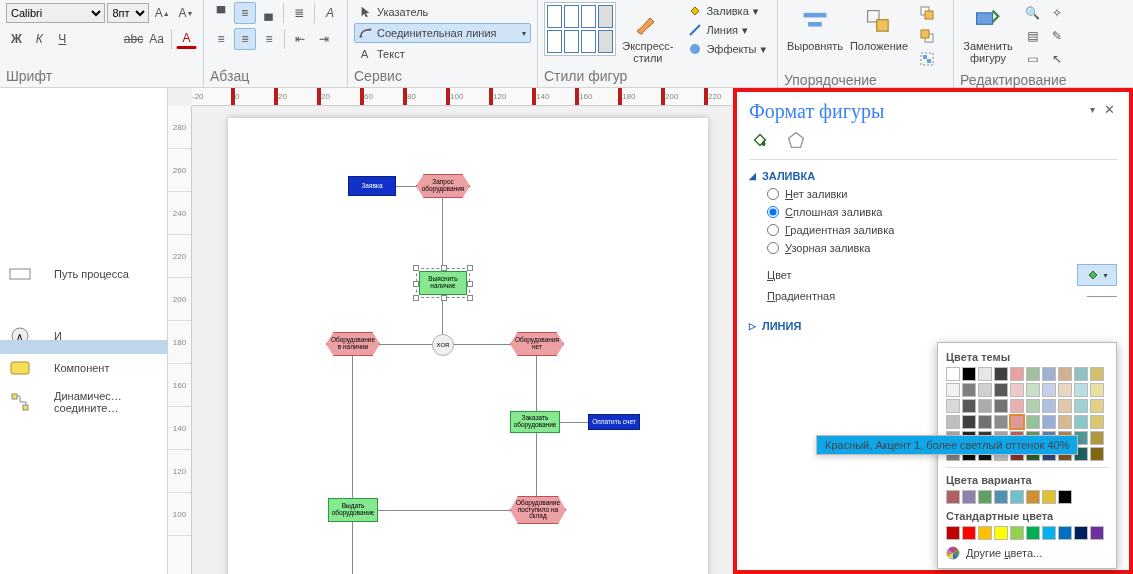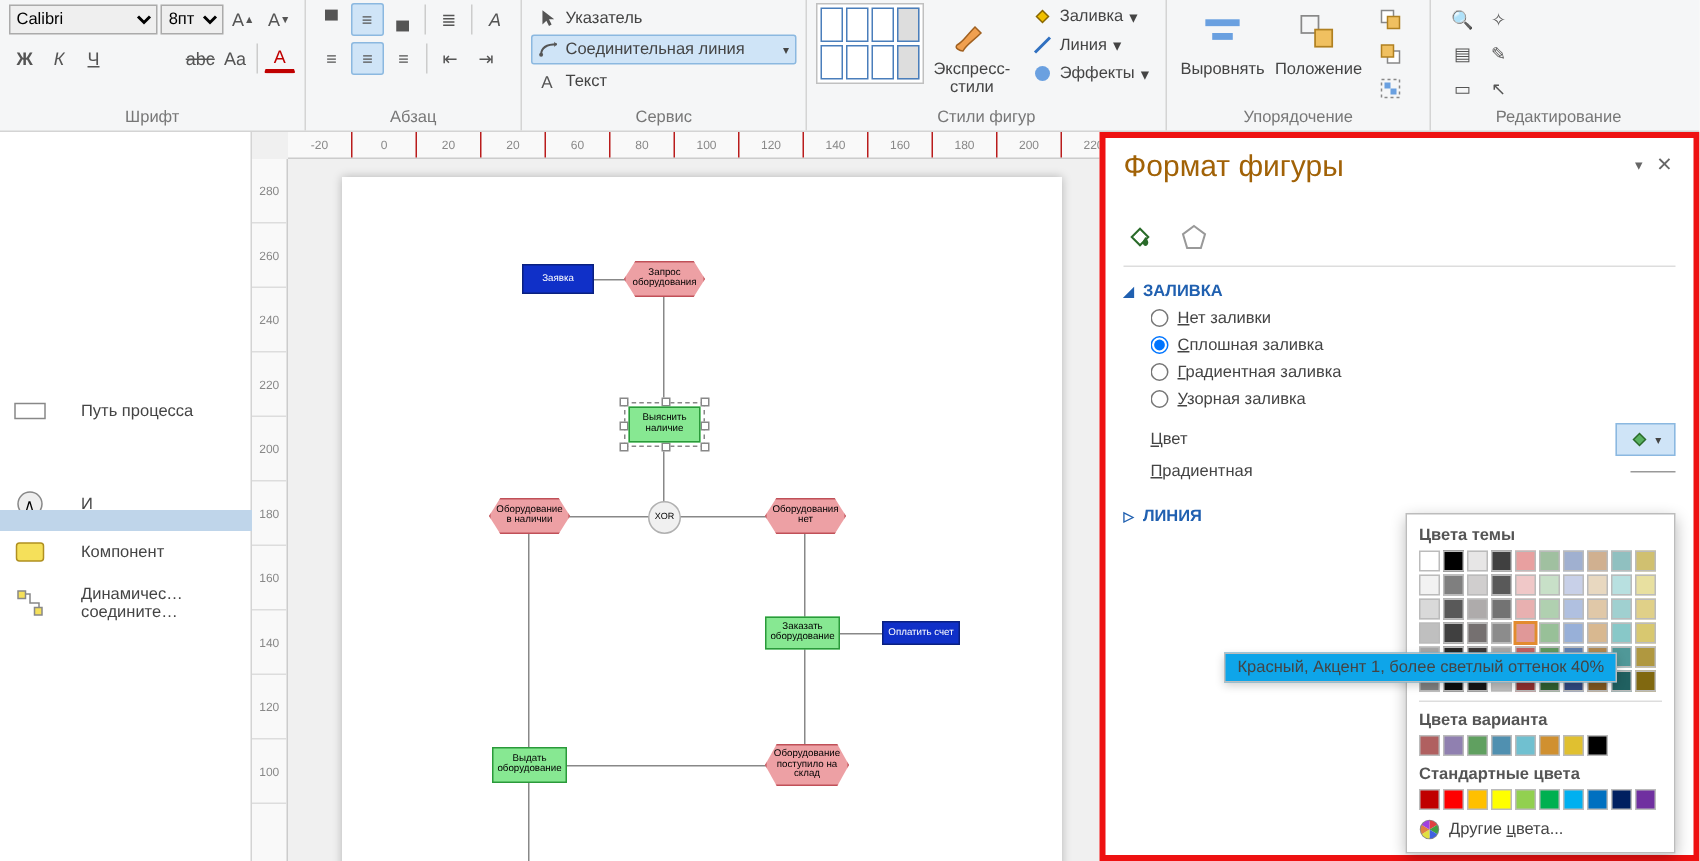--- a/index.html
+++ b/index.html
@@ -1,21 +1,21 @@
 <!DOCTYPE html>
 <html><head>
 <meta charset="utf-8">
 <style>
   * { box-sizing: border-box; margin: 0; padding: 0; font-family: "Segoe UI", Tahoma, sans-serif; }
   body { width: 1133px; height: 574px; background: #fff; overflow: hidden; font-size: 11px; color: #444; position: relative; }
 
   
   .ribbon { display: flex; height: 88px; border-bottom: 1px solid #d4d4d4; background: #f5f6f7; }
   .group { border-right: 1px solid #d4d4d4; padding: 2px 6px 0 6px; display: flex; flex-direction: column; justify-content: space-between; }
-  .group-label { text-align: center; font-size: 11px; color: #777; padding: 2px 0 3px; }
+  .group-label { text-align: left; font-size: 14px; color: #777; padding: 2px 0 3px; }
   .row { display: flex; align-items: center; gap: 2px; }
   .btn-sm { width: 22px; height: 22px; border: 1px solid transparent; display:flex; align-items:center; justify-content:center; font-size: 12px; color:#555; border-radius:2px; }
   .btn-sm.active { background:#cfe4f7; border-color:#8bb8e0; }
   select { font-size: 11px; height: 20px; border:1px solid #ababab; }
   .font-box { width: 100px; }
   .size-box { width: 42px; }
   .bold { font-weight:bold;} .italic{font-style:italic;} .under{text-decoration:underline;} .strike{text-decoration:line-through;margin-left:48px;}
   .vline { width:1px; height:20px; background:#ccc; margin:0 2px;}
 
   .tools-col { display:flex; flex-direction:column; gap:1px; }
@@ -35,38 +35,38 @@
 
   
   .workspace { position:absolute; top:88px; left:0; right:0; bottom:0; display:flex; }
   .shapes-panel { width:168px; background:#fff; border-right:1px solid #d4d4d4; padding-top:130px; }
   .shapes-panel .bluebar{ position:absolute; top:252px; left:0; width:168px; height:14px; background:#bfd5ea;}
   .shape-item { display:flex; align-items:center; gap:22px; padding:6px 8px; font-size:11px;}
   .shape-item .th{ width:24px; height:20px; display:flex; align-items:center; justify-content:center;}
 
   .canvas-wrap { flex:1; position:relative; background:#f0f0f0; overflow:hidden; }
   .hruler{ position:absolute; top:0; left:24px; right:0; height:18px; background:#f9f9f9; border-bottom:1px solid #ccc; font-size:8px; color:#888; display:flex;}
-  .hruler span{ width:43px; text-align:center; border-right:1px solid #b91c1c; line-height:18px;}
+  .hruler span{ width:43px; text-align:left; border-right:4px solid #b91c1c; line-height:18px;}
   .vruler{ position:absolute; top:18px; left:0; width:24px; bottom:0; background:#f9f9f9; border-right:1px solid #ccc; font-size:8px; color:#888; display:flex; flex-direction:column;}
   .vruler span{ height:43px; display:flex; align-items:center; justify-content:center; border-bottom:1px solid #ddd;}
   .page{ position:absolute; top:30px; left:60px; width:480px; height:620px; background:#fff; box-shadow:0 0 6px rgba(0,0,0,.25);}
 
   
   .shape{ position:absolute; font-size:6.5px; line-height:1.05; text-align:center; display:flex; align-items:center; justify-content:center; padding:1px 3px;}
   .rect-blue{ background:#1030c8; border:1px solid #0a2080; color:#fff;}
   .rect-green{ background:#87e892; border:1px solid #2a9a3a; color:#000;}
   .hex{ background:#eda0a4; border:1px solid #c05058; color:#000; clip-path: polygon(14% 0,86% 0,100% 50%,86% 100%,14% 100%,0 50%);}
   .circle{ width:22px; height:22px; border-radius:50%; background:#f0f0f0; border:1px solid #b0b0b0; color:#000;}
   .conn{ position:absolute; background:#888;}
   .sel-handles{ position:absolute; border:1px dashed #888;}
   .handle{ position:absolute; width:6px; height:6px; background:#fff; border:1px solid #888;}
 
   
   .format-pane{ position:absolute; top:88px; right:0; width:400px; bottom:0; background:#fff; border:4px solid #e11; padding:8px 12px; }
-  .format-pane h1{ color:#a16207; font-weight:normal; font-size:20px; margin-bottom:24px;}
+  .format-pane h1{ color:#3b82f6; font-weight:normal; font-size:20px; margin-bottom:6px;font-family:Liberation Serif, serif;}
   .pane-close{ position:absolute; top:10px; right:14px; font-size:13px; color:#666; }
   .pane-opts{ position:absolute; top:12px; right:34px; font-size:10px; color:#666; }
   .pane-tabs{ display:flex; gap:14px; margin:6px 0 10px; padding-bottom:8px; border-bottom:1px solid #ddd;}
   .pane-tabs svg{ width:22px; height:22px; }
 
   .section-head{ color:#2060b0; font-weight:bold; font-size:11px; margin:8px 0 6px; display:flex; align-items:center; gap:6px;}
   .section-head::before{ content:"◢"; font-size:9px; transform:rotate(0deg); color:#2060b0;}
   .section-head.collapsed::before{ content:"▷"; }
   .radios{ margin-left:18px; display:flex; flex-direction:column; gap:6px;}
   .radios label{ display:flex; align-items:center; gap:6px; font-size:11px;}
@@ -238,20 +238,29 @@
               <rect x="8" y="8" width="4" height="4" fill="#6aa0e0"></rect>
             </svg>
           </div>
       </div>
     </div>
     <div class="group-label">Упорядочение</div>
   </div>
 
   <div class="group" style="width:170px;border-right:none">
     <div class="row" style="align-items:flex-start">
+      <div class="big-btn" style="width:56px">
+        <div class="ic">
+            <svg viewBox="0 0 28 28">
+              <rect x="4" y="6" width="14" height="10" fill="#6aa0e0" stroke="#3a70b0"></rect>
+              <path d="M18 4l5 5-5 5" fill="none" stroke="#3a8a3a" stroke-width="2"></path>
+            </svg>
+          </div>
+        <span>Заменить фигуру</span>
+      </div>
       <div class="tools-col" style="margin-left:4px">
         <div class="btn-sm">🔍</div>
         <div class="btn-sm">▤</div>
         <div class="btn-sm">▭</div>
       </div>
       <div class="tools-col">
         <div class="btn-sm">✧</div>
         <div class="btn-sm">✎</div>
         <div class="btn-sm">↖</div>
       </div>

